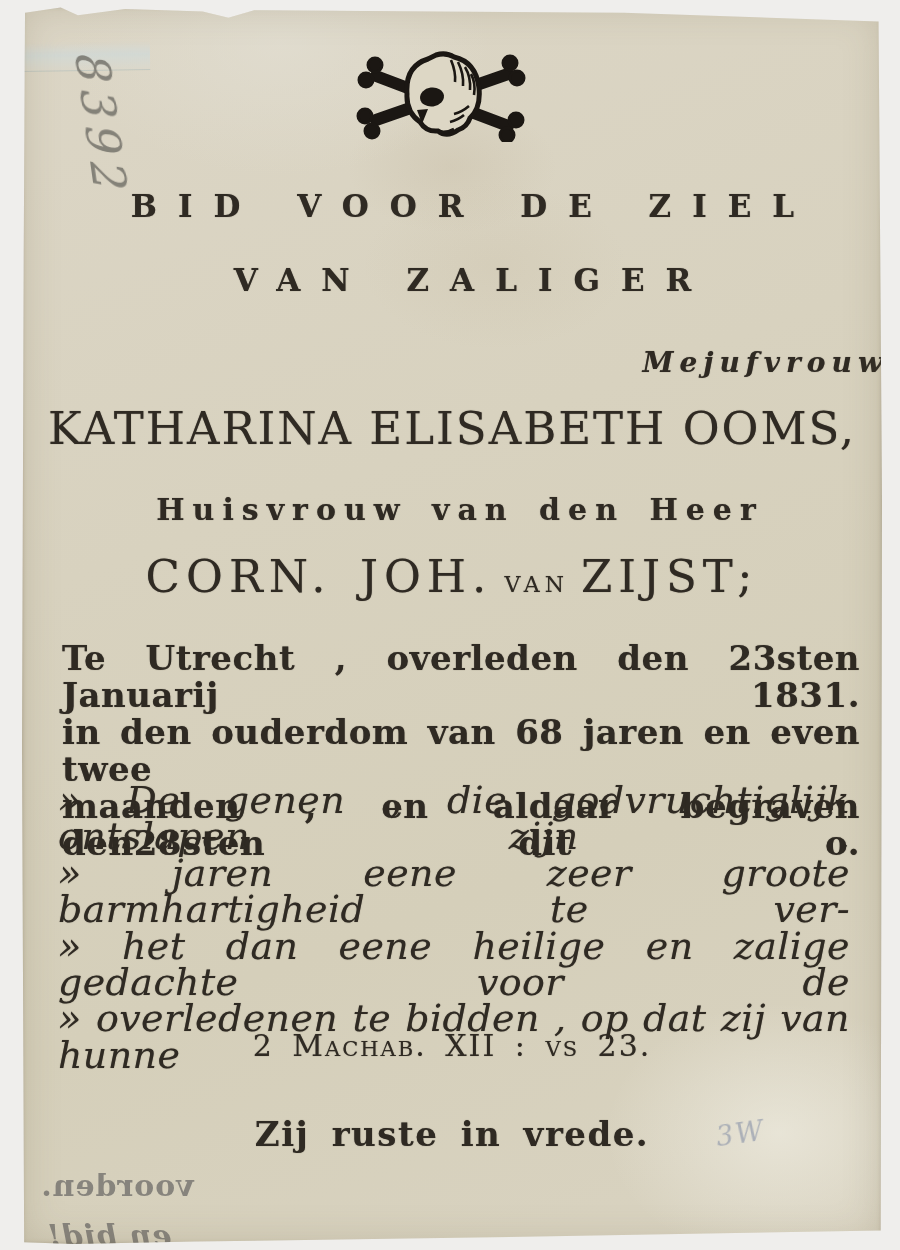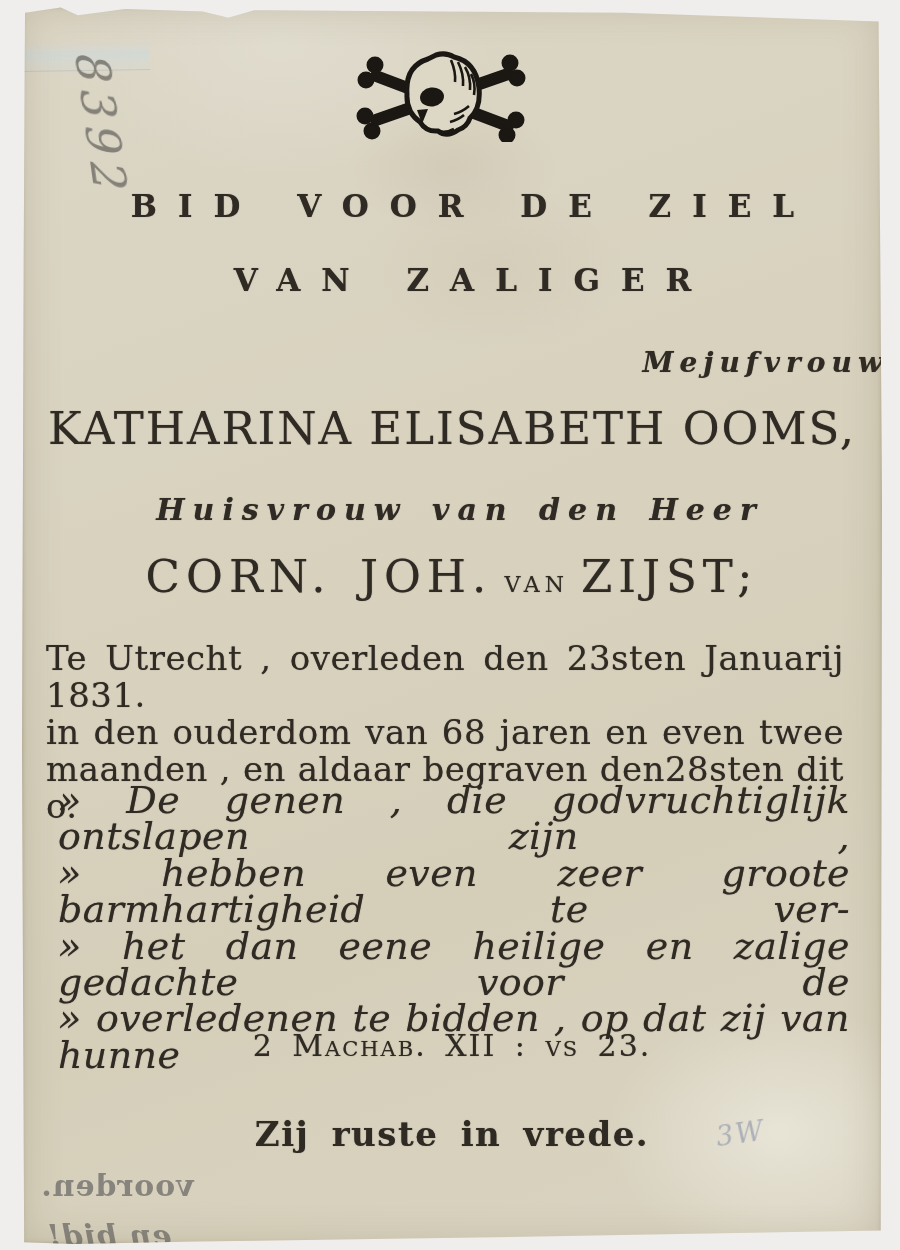--- a/index.html
+++ b/index.html
@@ -30,24 +30,24 @@
     content:"";position:absolute;inset:0;pointer-events:none;
     box-shadow:inset 0 0 38px rgba(110,95,65,.22), inset 0 0 5px rgba(90,80,55,.38);
   }
   .ink{ text-shadow:0 0 1px rgba(47,42,35,.55); }
 
   
   .center{position:absolute;left:0;width:100%;text-align:center;}
   .hdr{font-weight:bold;font-size:31px;letter-spacing:21px;word-spacing:4px;padding-left:21px;}
   .salut{font-style:italic;font-weight:bold;font-size:28px;letter-spacing:6px;padding-left:6px;text-align:right;}
   .name{font-size:45px;letter-spacing:2px;font-weight:500;}
-  .relation{font-style:italic;font-weight:bold;font-size:30px;letter-spacing:8px;word-spacing:6px;padding-left:8px;}
+  .relation{font-weight:bold;font-size:30px;letter-spacing:8px;word-spacing:6px;padding-left:8px;}
   .spouse{font-size:45px;letter-spacing:6px;word-spacing:8px;}
   .spouse .small{font-size:31px;font-variant:small-caps;letter-spacing:5px;margin:16px 12px;}
-  .obit{position:absolute;left:24px;width:798px;font-size:34px;font-weight:normal;line-height:37px;letter-spacing:.5px;}
+  .obit{position:absolute;left:40px;width:798px;font-size:34px;font-weight:bold;line-height:37px;letter-spacing:.5px;}
   .obit .line{text-align:justify;text-align-last:justify;}
   .quote{position:absolute;left:36px;width:792px;font-style:italic;font-size:38px;font-weight:500;line-height:36.4px;letter-spacing:.4px;}
   .quote .line{text-align:justify;text-align-last:justify;}
   .quote .line.last{text-align:left;text-align-last:left;}
   .citation{font-variant:small-caps;font-size:30px;letter-spacing:2px;word-spacing:7px;}
   .closing{font-weight:bold;font-size:34px;letter-spacing:1.5px;word-spacing:9px;padding-right:30px;}
 
   
   .handnum{
     position:absolute;left:96px;top:48px;
@@ -126,21 +126,21 @@
   </div>
 
   <div class="obit ink" style="top:634px">
     <div class="line">Te Utrecht , overleden den 23sten Januarij 1831.</div>
     <div class="line">in den ouderdom van 68 jaren en even twee</div>
     <div class="line">maanden , en aldaar begraven den28sten dit o.</div>
   </div>
 
   <div class="quote ink" style="top:776px">
     <div class="line">» De genen , die godvruchtiglijk ontslapen zijn ,</div>
-    <div class="line">» hebben even zeer groote barmhartigheid te ver-</div>
+    <div class="line">» jaren eene zeer groote barmhartigheid te ver-</div>
     <div class="line">» het dan eene heilige en zalige gedachte voor de</div>
     <div class="line">» overledenen te bidden , op dat zij van hunne</div>
   </div>
 
   <div class="center citation ink" style="top:1022px">2 Machab. XII : vs 23.</div>
   <div class="center closing ink" style="top:1108px">Zij ruste in vrede.</div>
 
   <div class="tape"></div>
   <div class="handnum">8392</div>
   <div class="bluemark">3W</div>

